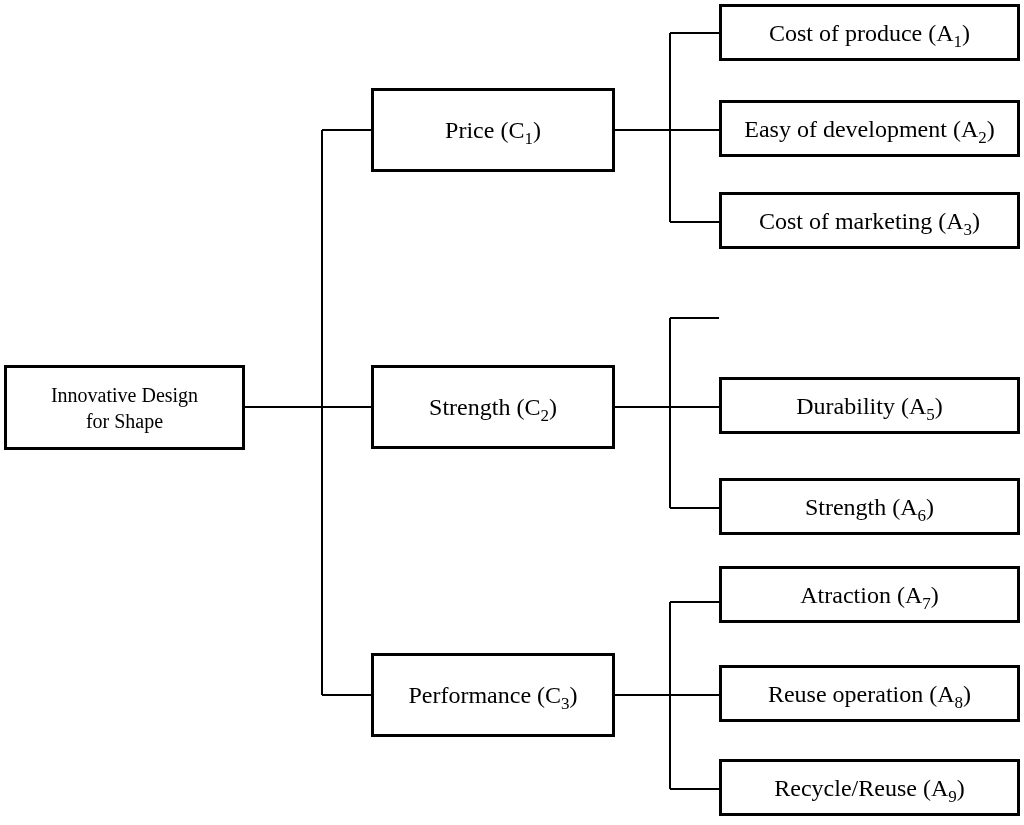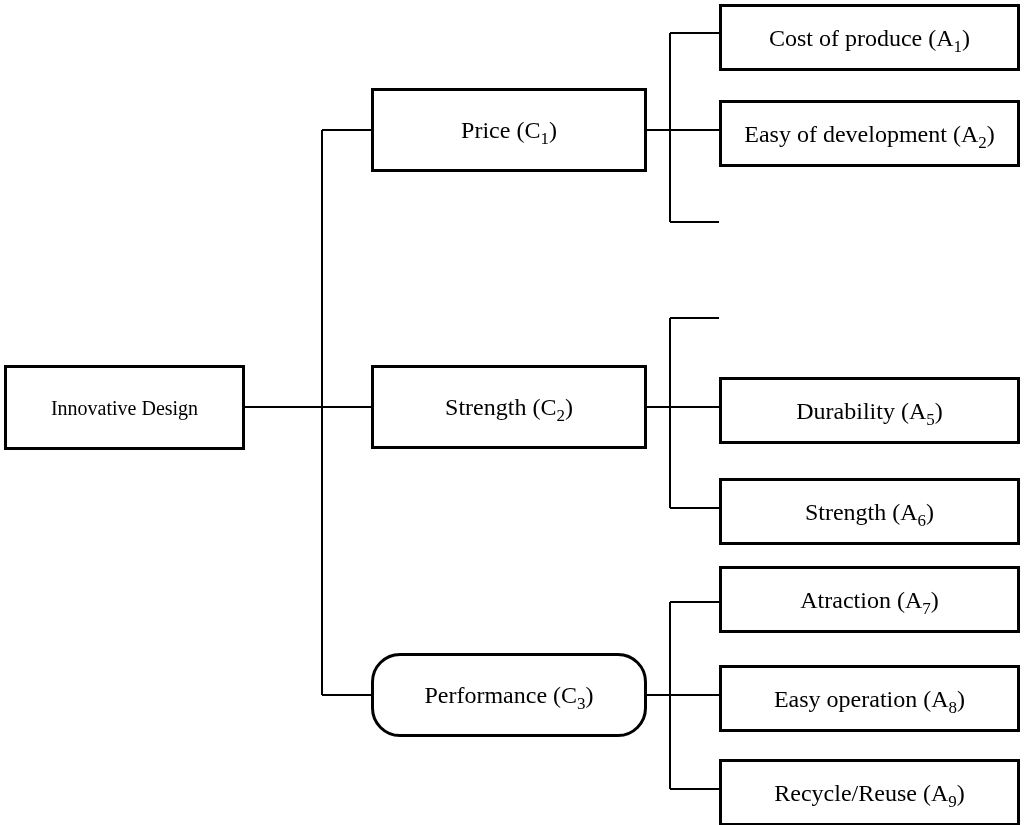--- a/index.html
+++ b/index.html
@@ -31,25 +31,25 @@
     font-size: 24px;
     line-height: 1.25;
     white-space: nowrap;
   }
   .node .lbl sub {
     font-size: 17px;
     line-height: 0;
   }
   .root-node   { left: 4px;   top: 365px; width: 241px; height: 85px; }
   .root-node .line { display: block; font-size: 20px; line-height: 1.3; }
-  .crit-node   { left: 371px; width: 276px; height: 84px; }
-  .attr-node   { left: 719px; width: 301px; height: 67px; }
+  .crit-node   { left: 371px; width: 244px; height: 84px; }
+  .attr-node   { left: 719px; width: 301px; height: 57px; }
   .crit-1 { top: 88px; }
   .crit-2 { top: 365px; }
-  .crit-3 { top: 653px; border-radius: 29px; }
+  .crit-3 { top: 653px; }
   .attr-1 { top: 4px; }
   .attr-2 { top: 100px; }
   .attr-3 { top: 192px; }
   .attr-4 { top: 288px; }
   .attr-5 { top: 377px; }
   .attr-6 { top: 478px; }
   .attr-7 { top: 566px; }
   .attr-8 { top: 665px; }
   .attr-9 { top: 759px; }
 </style>
@@ -73,48 +73,52 @@
              M670 508 H719
              M615 695 H719
              M670 602 V789
              M670 602 H719
              M670 789 H719" fill="none" stroke="#000000" stroke-width="2.5" shape-rendering="crispEdges"></path>
   </svg>
 
   <div class="node root-node">
     <span class="lbl">
       <span class="line">Innovative Design</span>
+      <span class="line">for Shape</span>
     </span>
   </div>
 
   <div class="node crit-node crit-1">
     <span class="lbl"><span>Price (C</span><sub>1</sub><span>)</span></span>
   </div>
   <div class="node crit-node crit-2">
     <span class="lbl"><span>Strength (C</span><sub>2</sub><span>)</span></span>
   </div>
   <div class="node crit-node crit-3">
     <span class="lbl"><span>Performance (C</span><sub>3</sub><span>)</span></span>
   </div>
 
   <div class="node attr-node attr-1">
     <span class="lbl"><span>Cost of produce (A</span><sub>1</sub><span>)</span></span>
   </div>
   <div class="node attr-node attr-2">
     <span class="lbl"><span>Easy of development (A</span><sub>2</sub><span>)</span></span>
   </div>
+  <div class="node attr-node attr-3">
+    <span class="lbl"><span>Cost of marketing (A</span><sub>3</sub><span>)</span></span>
+  </div>
   <div class="node attr-node attr-5">
     <span class="lbl"><span>Durability (A</span><sub>5</sub><span>)</span></span>
   </div>
   <div class="node attr-node attr-6">
     <span class="lbl"><span>Strength (A</span><sub>6</sub><span>)</span></span>
   </div>
   <div class="node attr-node attr-7">
     <span class="lbl"><span>Atraction (A</span><sub>7</sub><span>)</span></span>
   </div>
   <div class="node attr-node attr-8">
-    <span class="lbl"><span>Easy operation (A</span><sub>8</sub><span>)</span></span>
+    <span class="lbl"><span>Reuse operation (A</span><sub>8</sub><span>)</span></span>
   </div>
   <div class="node attr-node attr-9">
     <span class="lbl"><span>Recycle/Reuse (A</span><sub>9</sub><span>)</span></span>
   </div>
 
 </div>
 
 </body></html>

